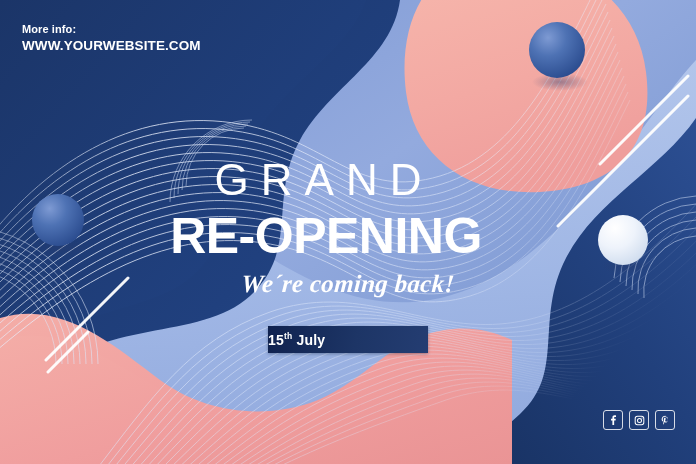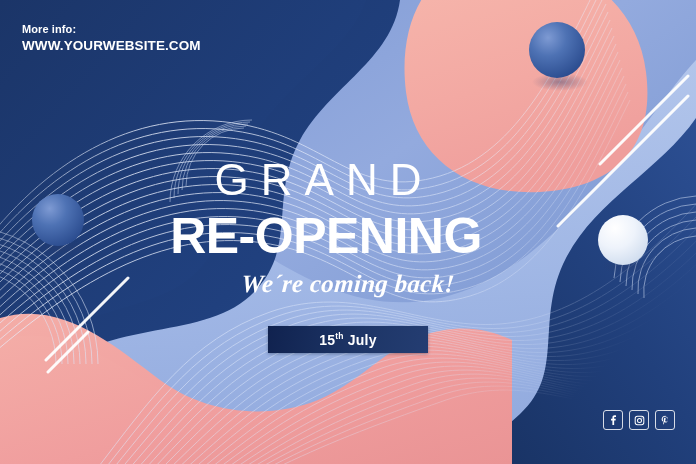--- a/index.html
+++ b/index.html
@@ -53,21 +53,21 @@
     font-style:italic;font-weight:bold;
     letter-spacing:.3px;
     transform:skewX(-4deg);
   }
 
   
   .date-badge{
     position:absolute;left:268px;top:326px;
     width:160px;height:27px;z-index:40;
     background:linear-gradient(100deg,#10224f 0%,#1d3566 55%,#243d72 100%);
-    display:flex;align-items:center;justify-content:center;
+    display:flex;align-items:center;justify-content:flex-start;
     box-shadow:0 1px 3px rgba(10,22,50,.35);
   }
   .date-badge .dtext{
     color:#ffffff;font-size:14px;font-weight:bold;letter-spacing:.2px;
     font-family:"Liberation Sans",sans-serif;
   }
   .date-badge sup{font-size:8.5px;font-weight:bold;vertical-align:super;}
 
   
   .socials{

